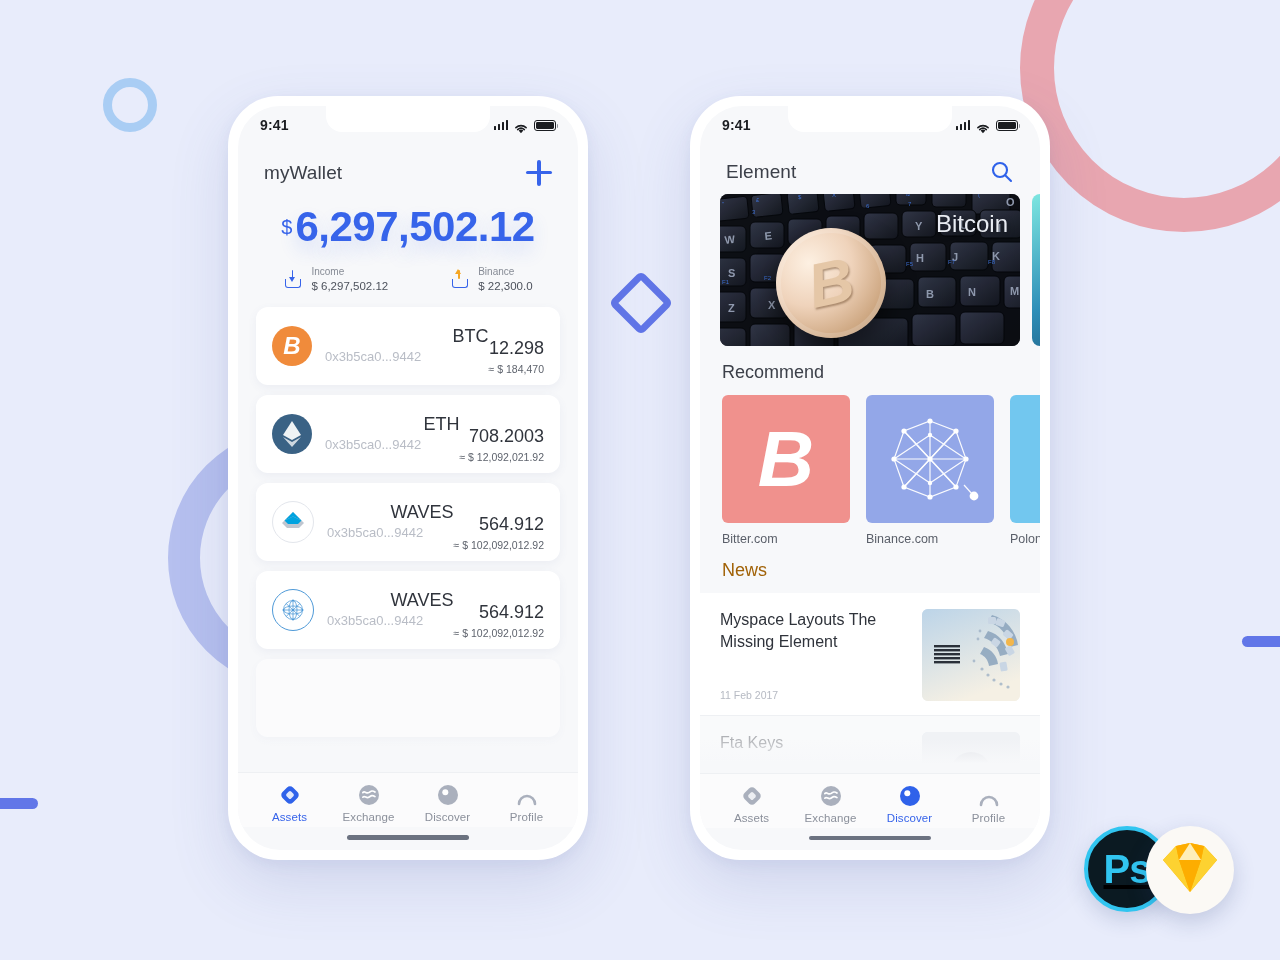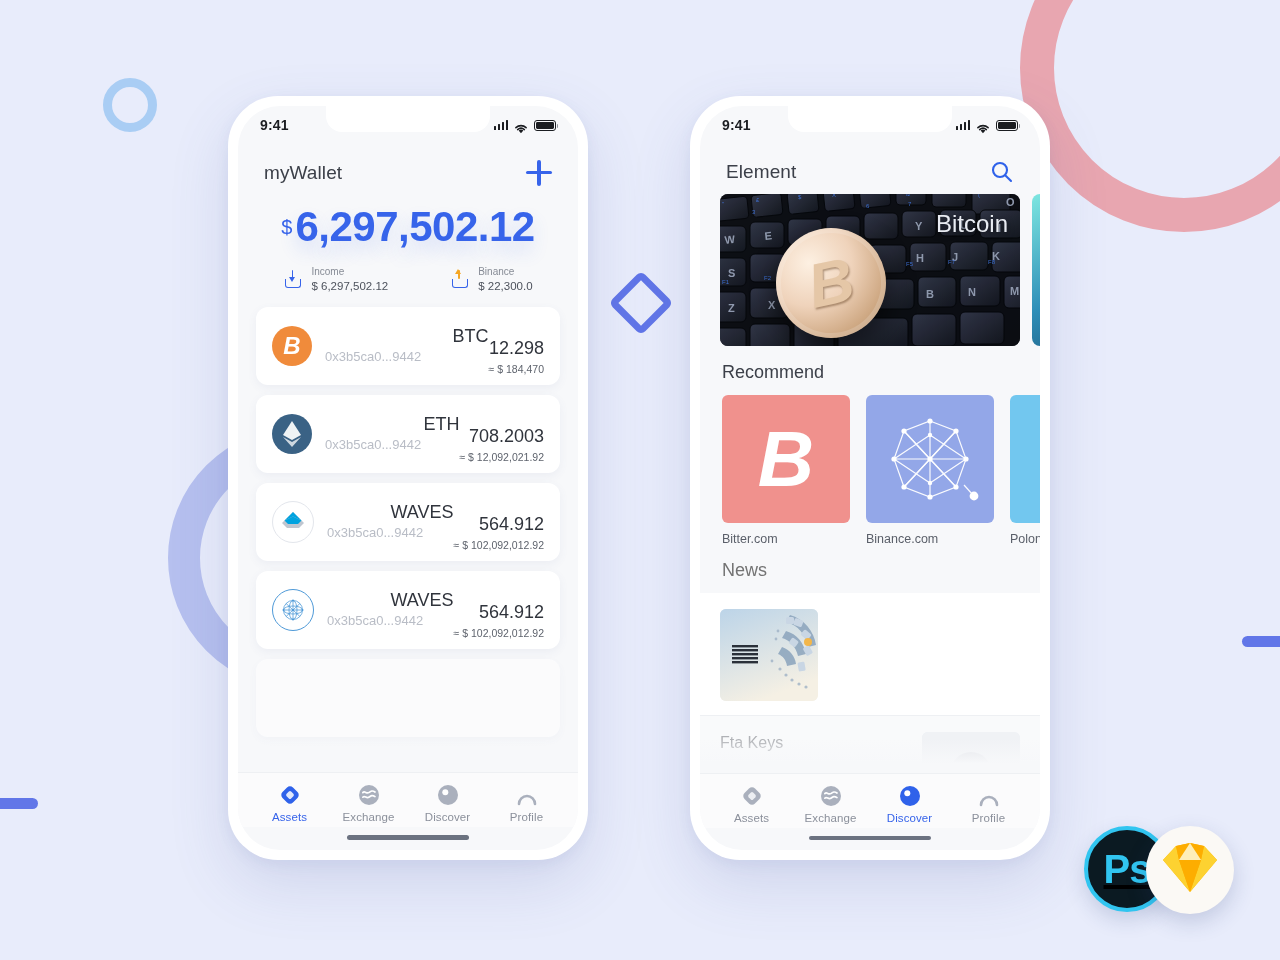--- a/index.html
+++ b/index.html
@@ -183,21 +183,21 @@
     display:flex;align-items:center;justify-content:center;
   }
   .rec-bitter{background:#f0918d;}
   .rec-binance{background:#93a7e8;}
   .rec-polo{background:#72c7ef;}
   .rec-tile .btc-glyph{
     color:#fff;font-size:78px;font-weight:bold;font-style:italic;line-height:1;
   }
   .rec-label{font-size:12.5px;color:#5a5f69;margin-top:9px;}
   .news-head{
-    font-size:18px;color:#737373;padding:14px 22px 12px;background:#f7f8fa;
+    font-size:18px;color:#a16207;padding:14px 22px 12px;background:#f7f8fa;
   }
   .news-item{
     background:#fff;display:flex;padding:16px 20px 14px;gap:14px;
     border-bottom:1px solid #eef0f3;cursor:pointer;
   }
   .news-txt{flex:1 1 auto;min-width:0;display:flex;flex-direction:column;}
   .news-title{font-size:16px;color:#2f333b;line-height:1.35;}
   .news-date{font-size:10.5px;color:#b6bac3;margin-top:auto;padding-top:22px;}
   .news-thumb{
     width:98px;height:92px;border-radius:6px;flex:0 0 98px;overflow:hidden;position:relative;
@@ -591,20 +591,24 @@
         </div>
         <div class="rec-item">
           <div class="rec-tile rec-polo"></div>
           <div class="rec-label">Polonie</div>
         </div>
       </div>
 
       <div class="news-head">News</div>
 
       <div class="news-item">
+        <div class="news-txt">
+          <div class="news-title">Myspace Layouts The Missing Element</div>
+          <div class="news-date">11 Feb 2017</div>
+        </div>
         <div class="news-thumb">
           <svg width="98" height="92" viewBox="0 0 98 92">
             <defs>
               <linearGradient id="ng" x1="0" y1="0" x2="0.4" y2="1">
                 <stop offset="0" stop-color="#bcd4e8"></stop>
                   <stop offset="1" stop-color="#f5f0e4"></stop>
               </linearGradient>
             </defs>
             <rect width="98" height="92" fill="url(#ng)"></rect>
             <g fill="#8fa7bf" opacity=".9">

